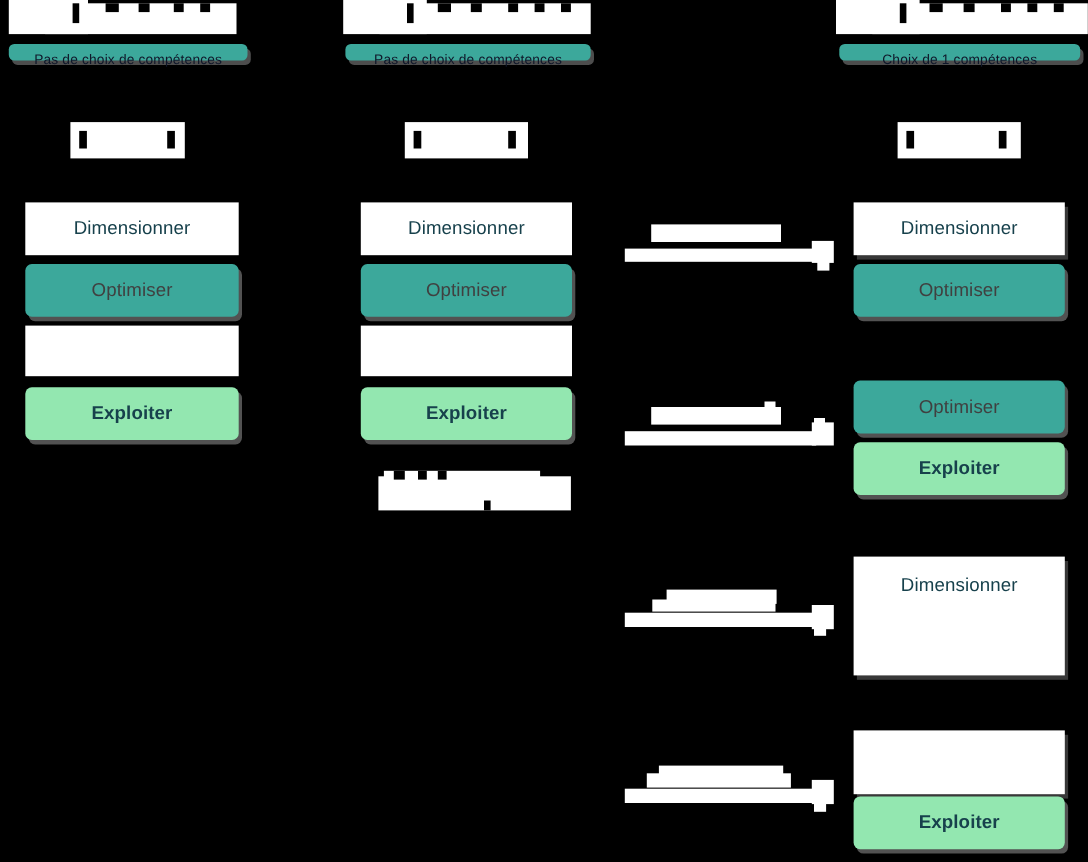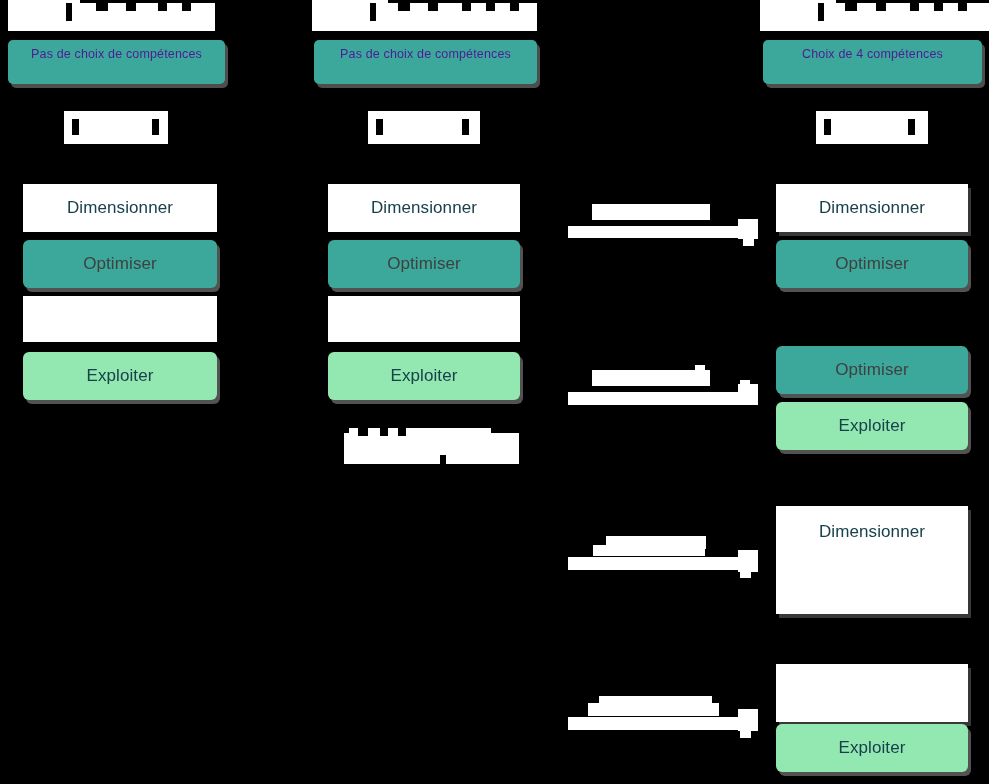--- a/index.html
+++ b/index.html
@@ -29,24 +29,24 @@
     background: #ffffff;
   }
   .redact-notch {
     position: absolute;
     background: #000000;
   }
 
   
   .badge {
     position: absolute;
-    height: 44px;
+    height: 15px;
     border-radius: 5px;
     background: #3ca89b;
-    color: #4c1d95;
+    color: #0f172a;
     font-size: 12.5px;
     line-height: 28px;
     text-align: center;
     letter-spacing: 0.15px;
     box-shadow: 3px 4px 0 rgba(255,255,255,0.30);
     white-space: nowrap;
   }
 
   
   .card {
@@ -66,20 +66,21 @@
     background: #3ca89b;
     color: #404040;
     border-radius: 6px;
     box-shadow: 3px 4px 0 rgba(255,255,255,0.32);
   }
   .card-green {
     background: #93e7b0;
     color: #17414c;
     border-radius: 6px;
     box-shadow: 3px 4px 0 rgba(255,255,255,0.32);
+    font-weight: bold;
   }
   .card-white-sh {
     background: #ffffff;
     color: #17414c;
     box-shadow: 3px 4px 0 rgba(255,255,255,0.22);
   }
 
   
   .arrow {
     position: absolute;
@@ -197,21 +198,21 @@
 
     <div class="redact" style="left:760px; top:0px; width:76px; height:31px;"></div>
     <div class="redact" style="left:793px; top:3px; width:196px; height:28px;"></div>
     <div class="redact-notch" style="left:818px; top:3px; width:6px; height:18px;"></div>
     <div class="redact-notch" style="left:845px; top:3px; width:12px; height:8px;"></div>
     <div class="redact-notch" style="left:876px; top:3px; width:10px; height:8px;"></div>
     <div class="redact-notch" style="left:910px; top:3px; width:9px; height:8px;"></div>
     <div class="redact-notch" style="left:934px; top:3px; width:9px; height:8px;"></div>
     <div class="redact-notch" style="left:958px; top:3px; width:9px; height:8px;"></div>
 
-    <div class="badge" style="left:763px; top:40px; width:219px;">Choix de 4 compétences</div>
+    <div class="badge" style="left:763px; top:40px; width:219px;">Choix de 1 compétences</div>
 
     <div class="redact" style="left:760px; top:80px; width:120px; height:16px; opacity:0.001;"></div>
 
     <div class="redact" style="left:816px; top:111px; width:112px; height:33px;"></div>
     <div class="redact-notch" style="left:824px; top:119px; width:7px; height:16px;"></div>
     <div class="redact-notch" style="left:908px; top:119px; width:7px; height:16px;"></div>
 
     <div>
       <div class="card card-white-sh" style="left:776px; top:184px; width:192px; height:48px;">Dimensionner</div>
       <div class="card card-teal" style="left:776px; top:240px; width:192px; height:48px;">Optimiser</div>

